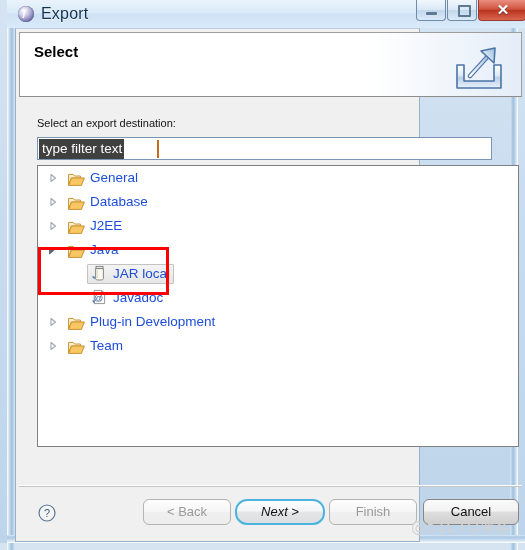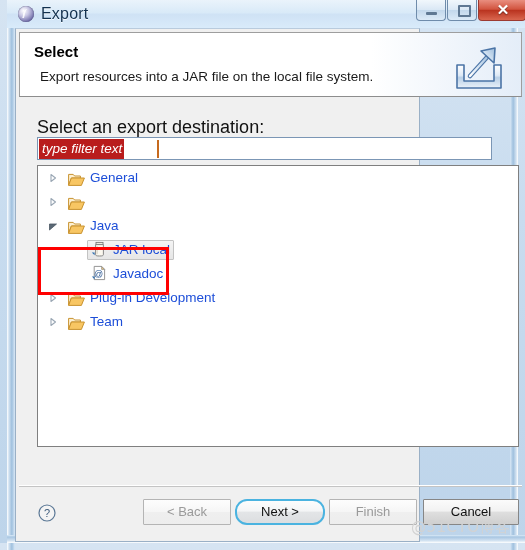--- a/index.html
+++ b/index.html
@@ -181,45 +181,44 @@
   .export-icon {
     position: absolute;
     right: 14px; top: 7px;
     width: 56px; height: 52px;
   }
 
   
   .dest-label {
     position: absolute;
     left: 21px; top: 88px;
-    font-size: 18px;
+    font-size: 11px;
     color: #111111;
   }
 
   
   .filter-input {
     position: absolute;
     left: 21px; top: 108px;
     width: 455px; height: 23px;
     box-sizing: border-box;
     background: #ffffff;
     border: 1px solid #7b96b5;
     overflow: hidden;
   }
   .filter-sel {
     position: absolute;
     left: 1px; top: 1px;
     height: 20px;
     padding: 0 2px 0 3px;
-    background: #b91c1c;
+    background: #404040;
     color: #ffffff;
     font-size: 13.5px;
     line-height: 20px;
     white-space: nowrap;
-    font-style: italic;
   }
   .filter-caret {
     position: absolute;
     left: 119px; top: 2px;
     width: 2px; height: 18px;
     background: #c66a1e;
   }
 
   
   .tree-box {
@@ -293,38 +292,39 @@
     left: 22px; top: 475px;
     width: 18px; height: 18px;
   }
   .btn {
     position: absolute;
     top: 470px;
     height: 26px;
     box-sizing: border-box;
     font-size: 13px;
     border: 1px solid #b4b4b4;
-    border-radius: 1px;
+    border-radius: 6px;
     background: linear-gradient(to bottom, #fdfdfd 0%, #f6f6f6 48%, #efefef 52%, #ededed 100%);
     color: #9a9a9a;
     text-align: center;
     line-height: 24px;
     padding: 0;
   }
   .btn.enabled {
     color: #111111;
     border: 1px solid #868686;
     background: linear-gradient(to bottom, #fbfbfb 0%, #f2f2f2 45%, #dedede 52%, #cfcfcf 100%);
   }
   .btn.default {
     color: #111111;
     border: 2px solid #4ab3e0;
     background: linear-gradient(to bottom, #fcfdfd 0%, #f4f5f6 45%, #e3e5e7 52%, #dcdee0 100%);
     border-radius: 12px;
     line-height: 22px;
+    font-style: italic;
   }
   .btn-back   { left: 127px; width: 88px; }
   .btn-next   { left: 219px; width: 90px; }
   .btn-finish { left: 313px; width: 88px; }
   .btn-cancel { left: 407px; width: 96px; }
 
   .watermark {
     position: absolute;
     left: 404px; top: 518px;
     font-size: 15px;
@@ -356,21 +356,20 @@
         <span class="x">✕</span>
       </div>
     </div>
   </div>
 
   <div class="dialog">
 
     <div class="dlg-header">
       <div class="sheen"></div>
       <div class="hdr-title">Select</div>
-      <div class="hdr-desc">Export resources into a JAR file on the local file system.</div>
 
       <svg class="export-icon" viewBox="0 0 56 52">
         <defs>
           <linearGradient id="trayG" x1="0" y1="0" x2="0" y2="1">
             <stop offset="0" stop-color="#ffffff"></stop>
             <stop offset="0.45" stop-color="#dfeaf6"></stop>
             <stop offset="0.55" stop-color="#b9d0e7"></stop>
             <stop offset="1" stop-color="#e9f1f9"></stop>
           </linearGradient>
           <linearGradient id="arrG" x1="0" y1="1" x2="1" y2="0">
@@ -413,20 +412,33 @@
           <div class="tree-row">
             <span class="twisty-wrap tw-collapsed">
               <svg width="10" height="10" viewBox="0 0 10 10">
                 <path d="M3,1.5 L7.5,5 L3,8.5 Z" fill="#ffffff" stroke="#9aa7b4" stroke-width="1.1" stroke-linejoin="round"></path>
               </svg>
             </span>
             <span class="folder-icon"><svg width="17" height="15" viewBox="0 0 17 15">
                 <path d="M0.6,13.2 L0.6,2.4 L5.2,2.4 L6.6,4.0 L12.4,4.0 L12.4,6.0 L3.4,6.0 L0.6,13.2 Z" fill="#fdf0d2" stroke="#c8922f" stroke-width="1"></path>
                 <path d="M3.4,6.0 L16.4,6.0 L13.4,13.4 L0.6,13.4 Z" fill="#f8c663" stroke="#c8922f" stroke-width="1" stroke-linejoin="round"></path>
               </svg></span>
+            <span class="node-label">Database</span>
+          </div>
+          <div class="tree-row">
+            <span class="twisty-wrap tw-collapsed">
+              <svg width="10" height="10" viewBox="0 0 10 10">
+                <path d="M3,1.5 L7.5,5 L3,8.5 Z" fill="#ffffff" stroke="#9aa7b4" stroke-width="1.1" stroke-linejoin="round"></path>
+              </svg>
+            </span>
+            <span class="folder-icon"><svg width="17" height="15" viewBox="0 0 17 15">
+                <path d="M0.6,13.2 L0.6,2.4 L5.2,2.4 L6.6,4.0 L12.4,4.0 L12.4,6.0 L3.4,6.0 L0.6,13.2 Z" fill="#fdf0d2" stroke="#c8922f" stroke-width="1"></path>
+                <path d="M3.4,6.0 L16.4,6.0 L13.4,13.4 L0.6,13.4 Z" fill="#f8c663" stroke="#c8922f" stroke-width="1" stroke-linejoin="round"></path>
+              </svg></span>
+            <span class="node-label">J2EE</span>
           </div>
           <div class="tree-row">
             <span class="twisty-wrap tw-expanded">
               <svg width="10" height="10" viewBox="0 0 10 10">
                 <path d="M1.5,3 L8.5,3 L1.5,9 Z" fill="#5a6875" stroke="#4a5763" stroke-width="0.8" stroke-linejoin="round"></path>
               </svg>
             </span>
             <span class="folder-icon"><svg width="17" height="15" viewBox="0 0 17 15">
                 <path d="M0.6,13.2 L0.6,2.4 L5.2,2.4 L6.6,4.0 L12.4,4.0 L12.4,6.0 L3.4,6.0 L0.6,13.2 Z" fill="#fdf0d2" stroke="#c8922f" stroke-width="1"></path>
                 <path d="M3.4,6.0 L16.4,6.0 L13.4,13.4 L0.6,13.4 Z" fill="#f8c663" stroke="#c8922f" stroke-width="1" stroke-linejoin="round"></path>

